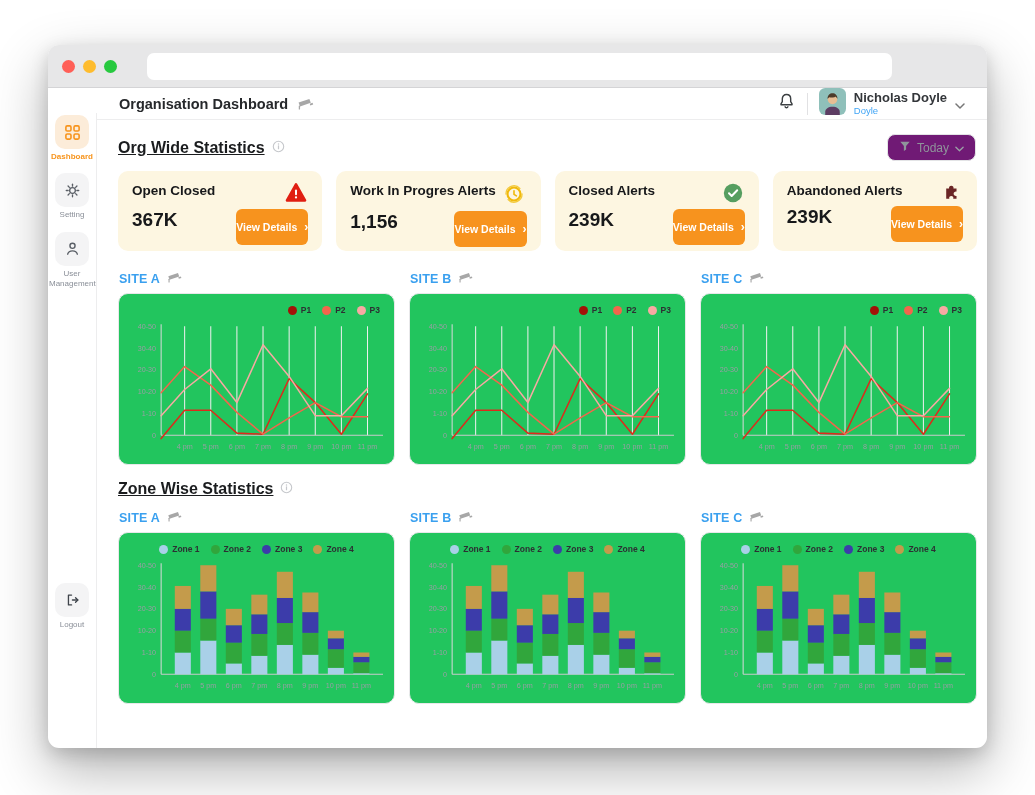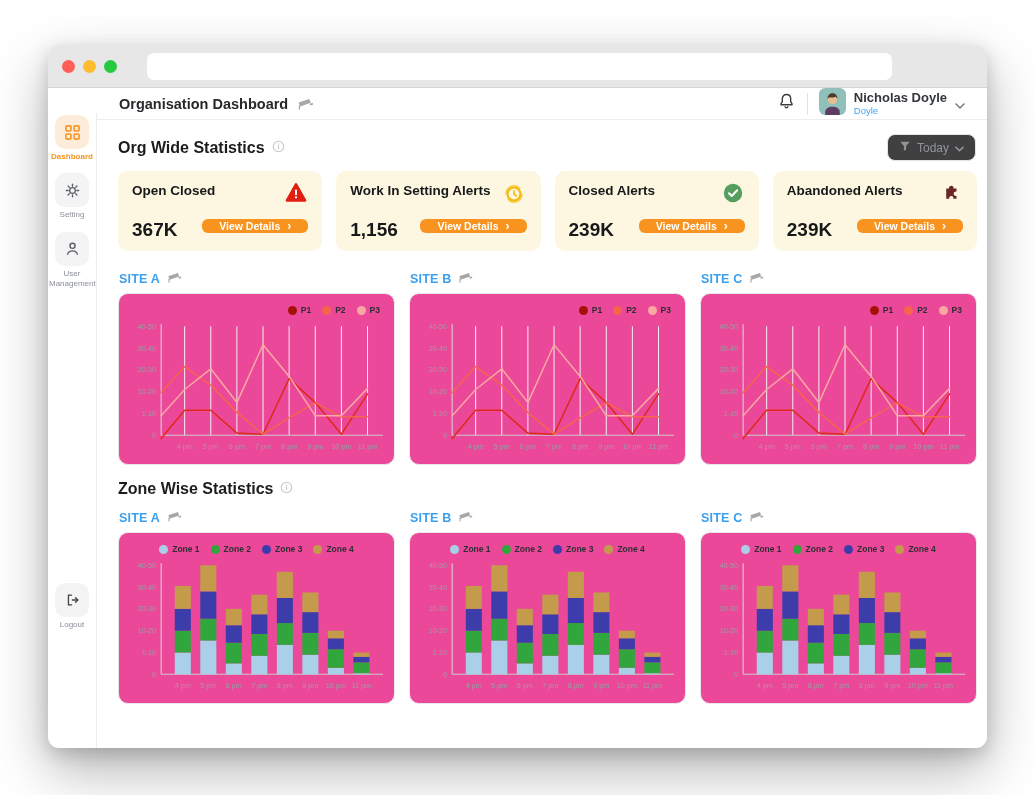--- a/index.html
+++ b/index.html
@@ -39,42 +39,42 @@
   .cam { margin-left:8px; margin-top:4px; }
   .topbar-right { margin-left:auto; display:flex; align-items:center; gap:11px; }
   .vdivider { width:1px; height:22px; background:#e1e1e3; }
   .user-menu { display:flex; align-items:center; gap:8px; cursor:pointer; }
   .user-text { display:flex; flex-direction:column; line-height:1.15; }
   .user-name { font-size:13px; font-weight:600; color:#33363a; }
   .user-role { font-size:9.5px; color:#42a5f5; }
 
   .content { flex:1; padding:12px 10px 0 21px; overflow:hidden; }
   .section-head { display:flex; align-items:center; gap:7px; margin:2px 0 10px; }
-  .section-head h2 { font-size:16px; font-weight:700; color:#1a1c1e; }
+  .section-head h2 { font-size:16px; font-weight:700; color:#1a1c1e;text-decoration:underline; }
   .today-btn { margin-left:auto; margin-right:1px; display:flex; align-items:center; gap:6px;
     border:1px solid #e3e4e6; border-radius:8px; height:27px; padding:0 11px;
-    color:#8f949b; font-size:12px; background:#404040; cursor:pointer; }
+    color:#8f949b; font-size:12px; background:#701a75; cursor:pointer; }
 
   
   .cards { display:grid; grid-template-columns:repeat(4,1fr); gap:14px; margin-bottom:18px; }
   .stat-card { background:#fdf6e1; border-radius:10px; height:80px; padding:10px 14px 10px;
     display:flex; flex-direction:column; justify-content:space-between; }
   .stat-top { display:flex; justify-content:space-between; align-items:flex-start; }
   .stat-title { font-size:13.5px; font-weight:700; color:#17181a; padding-top:2px; }
   .stat-bottom { display:flex; justify-content:space-between; align-items:flex-start; }
   .stat-value { font-size:19px; font-weight:700; color:#17181a; }
   .view-btn { background:#f7931e; color:#fff; font-size:10.5px; font-weight:700; border:none;
-    border-radius:6px; height:14px; padding:0 17px; display:flex; align-items:center; gap:7px; cursor:pointer; }
+    border-radius:6px; height:36px; padding:0 0; display:flex; align-items:center; gap:7px; cursor:pointer; }
   .view-btn .arr { font-size:12px; line-height:1; }
 
   
   .sites { display:grid; grid-template-columns:repeat(3,1fr); gap:14px; margin-bottom:15px; }
   .site-head { display:flex; align-items:center; gap:6px; margin:0 0 5px 1px; height:19px; }
   .site-label { font-size:12.5px; font-weight:700; color:#3aa0ef; letter-spacing:.2px; }
-  .chart-card { border:1px solid #e8e8ea; border-radius:10px; height:172px; background:#ec4899;
+  .chart-card { border:1px solid #e8e8ea; border-radius:10px; height:172px; background:#22c55e;
     padding:8px 8px 4px; display:flex; flex-direction:column; }
   .legend { display:flex; align-items:center; gap:11px; height:16px; font-size:8.5px;
     font-weight:700; color:#2d2f33; }
   .legend.right { justify-content:flex-end; padding-right:6px; }
   .legend.center { justify-content:center; }
   .litem { display:flex; align-items:center; }
   .ldot { width:9px; height:9px; border-radius:50%; display:inline-block; margin-right:4px; }
   svg.chart { width:100%; height:140px; flex:1; }
 </style>
 </head>
@@ -237,21 +237,21 @@
               <span class="stat-value">367K</span>
               <button class="view-btn">
                 <span>View Details</span>
                     <span class="arr">›</span>
               </button>
             </div>
           </div>
 
           <div class="stat-card">
             <div class="stat-top">
-              <span class="stat-title">Work In Setting Alerts</span>
+              <span class="stat-title">Work In Progres Alerts</span>
               <span>
                 <svg viewBox="0 0 24 24" width="26" height="26">
                   <circle cx="12" cy="12" r="6" fill="none" stroke="#f0b90b" stroke-width="2"></circle>
                   <path d="M12 9v3.3l2.2 1.4" stroke="#f0b90b" stroke-width="1.5" fill="none" stroke-linecap="round"></path>
                   <path d="M4.6 12a7.4 7.4 0 0 1 12.8-5.1" fill="none" stroke="#f3ca3e" stroke-width="1.3" stroke-linecap="round"></path>
                   <path d="M19.4 12a7.4 7.4 0 0 1-12.8 5.1" fill="none" stroke="#f3ca3e" stroke-width="1.3" stroke-linecap="round"></path>
                 </svg>
               </span>
             </div>
             <div class="stat-bottom">

